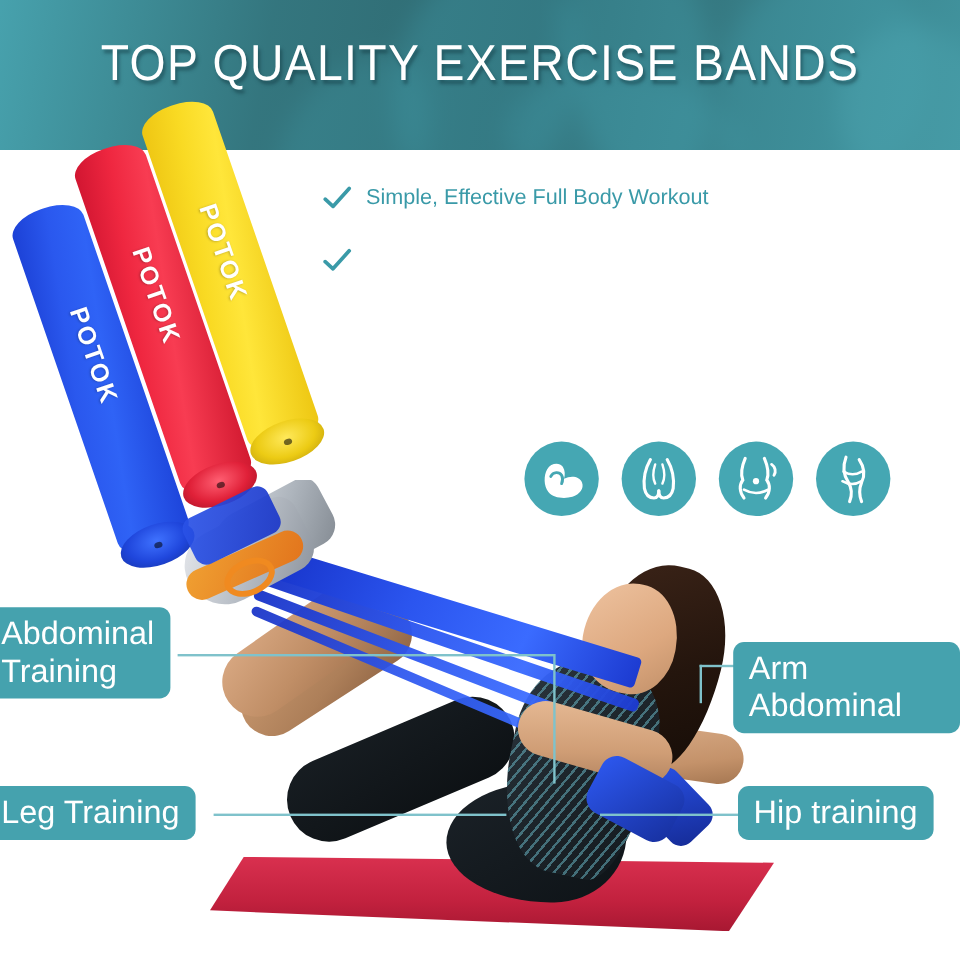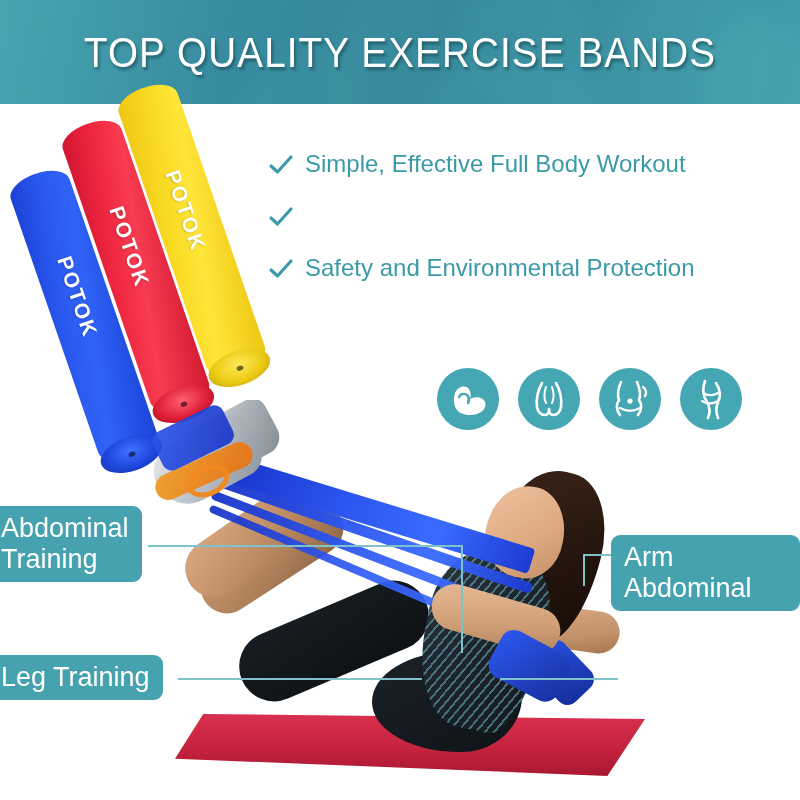--- a/index.html
+++ b/index.html
@@ -14,22 +14,22 @@
     position: relative;
     width: 800px; height: 800px;
     background: #ffffff;
     overflow: hidden;
   }
 
   
   .header {
     position: absolute;
     left: 0; top: 0;
-    width: 800px; height: 104px;
-    background: #0c4a6e;
+    width: 800px; height: 125px;
+    background: #000000;
     overflow: hidden;
   }
   
   .hdr-ph {
     position: absolute;
     border-radius: 50%;
     filter: blur(10px);
   }
   .hdr-ph.a { left: 330px; top: -40px; width: 150px; height: 210px;
     background: rgba(38,108,122,0.42); transform: rotate(18deg); }
@@ -116,21 +116,21 @@
   .bullets {
     position: absolute;
     left: 268px; top: 138px;
     width: 520px;
   }
   .bullet {
     display: flex;
     align-items: center;
     height: 52px;
     color: #3a9aa8;
-    font-size: 24px;
+    font-size: 18px;
     white-space: nowrap;
   }
   .check {
     flex: 0 0 auto;
     width: 26px; height: 26px;
     margin-right: 11px;
     position: relative;
     top: 1px;
   }
   .check svg { display: block; }
@@ -373,28 +373,20 @@
       </span>
       <span>Simple, Effective Full Body Workout</span>
     </div>
     <div class="bullet">
       <span class="check">
         <svg width="26" height="26" viewBox="0 0 26 26">
             <path d="M3 14 L9.5 20 L23 5" fill="none" stroke="#3a9aa8" stroke-width="3.1" stroke-linecap="round" stroke-linejoin="round"></path>
           </svg>
       </span>
     </div>
-    <div class="bullet">
-      <span class="check">
-        <svg width="26" height="26" viewBox="0 0 26 26">
-            <path d="M3 14 L9.5 20 L23 5" fill="none" stroke="#3a9aa8" stroke-width="3.1" stroke-linecap="round" stroke-linejoin="round"></path>
-          </svg>
-      </span>
-      <span>Safety and Environmental Protection</span>
-    </div>
   </div>
 
   <div class="icon-row">
     <div class="bp-icon">
       <svg width="44" height="44" viewBox="0 0 44 44">
         <path d="M10 14 c3-5 10-6 13-2 c2 3 2 7 1 10 c6-3 13-2 15 3 c2 5-2 10-8 12 c-7 2-16 1-20-4 c-4-5-4-14-1-19 z" fill="#ffffff"></path>
         <path d="M13 20 c2-4 7-4 9-1 c1 2 1 5 0 7" fill="none" stroke="#45a7b3" stroke-width="2.4" stroke-linecap="round"></path>
       </svg>
     </div>
     <div class="bp-icon">
@@ -464,14 +456,15 @@
   <div class="conn v" style="left:583px; top:554px; height:32px;"></div>
 
   <div class="conn h" style="left:178px; top:678px; width:244px;"></div>
 
   <div class="conn h" style="left:500px; top:678px; width:118px;"></div>
 
   <div class="callout abdominal">Abdominal
 Training</div>
   <div class="callout leg">Leg Training</div>
   <div class="callout arm">Arm Abdominal</div>
+  <div class="callout hip">Hip training</div>
 
 </div>
 
 </body></html>

